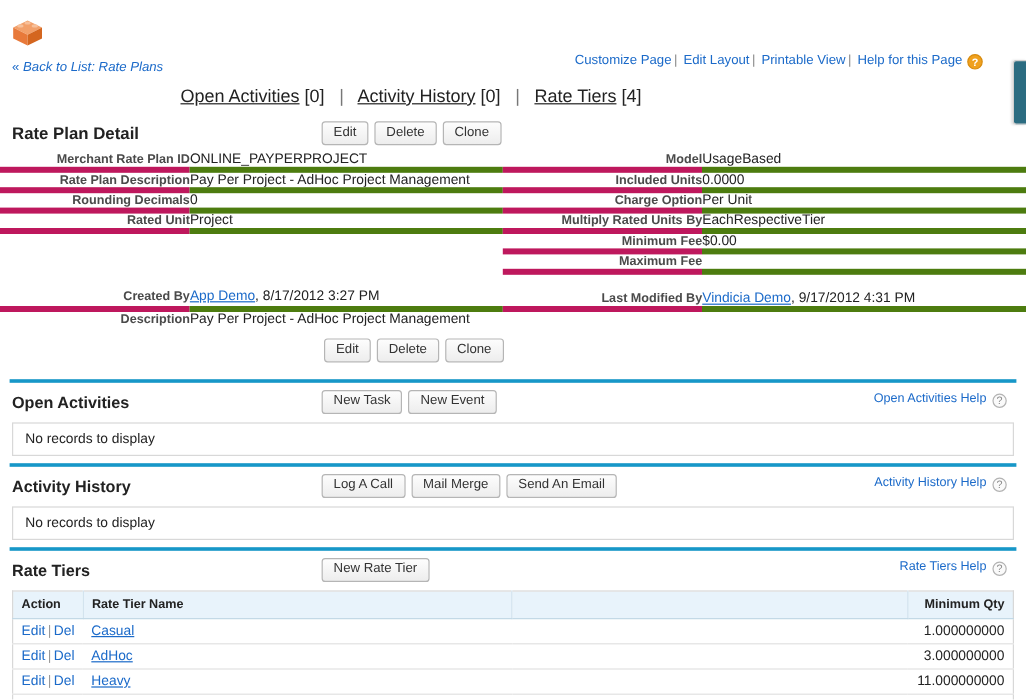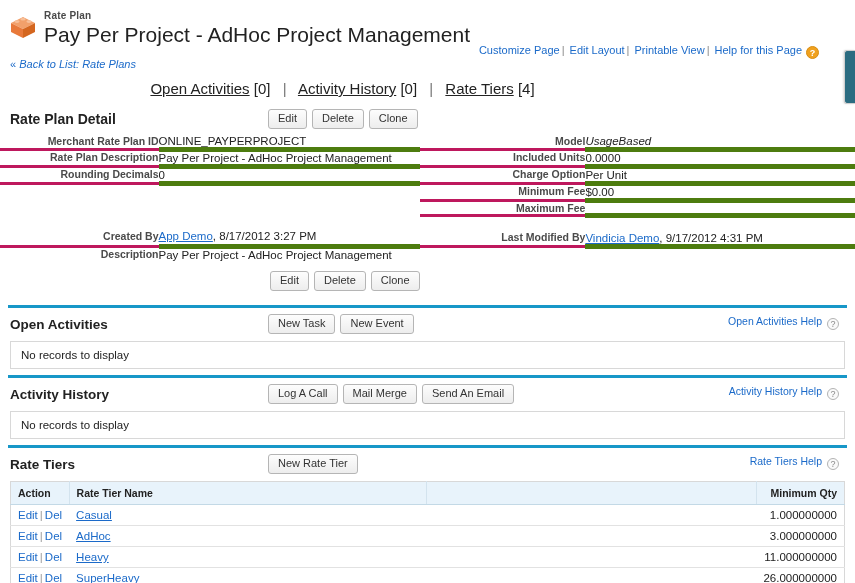--- a/index.html
+++ b/index.html
@@ -86,25 +86,25 @@
   .detail-grid td { padding: 0; vertical-align: top; }
   .fld-lbl {
     font-size: 10.5px; font-weight: bold; color: #4a4a4a;
     text-align: right; padding: 3px 6px 3px 0;
     white-space: nowrap;
   }
   .fld-val {
     font-size: 11.5px; color: #222; padding: 3px 8px 3px 0;
     border-bottom: 5px solid #4d7c0f;
   }
-  .fld-lbl.ruled { border-bottom: 3px solid #be185d; }
+  .fld-lbl.ruled { border-bottom: 5px solid #be185d; }
   .col-l-lbl { width: 160px; }
   .col-l-val { width: 265px; }
   .col-r-lbl { width: 168px; }
-  .col-r-val { width: 276px; font-style: italic; }
+  .col-r-val { width: 276px; }
   .fld-val a { color: #1b6ac9; text-decoration: underline; }
   .nb { border-bottom: none !important; }
 
   .bottom-btnbar { padding: 10px 0 10px 0; display: flex; gap: 5px; justify-content: flex-start; margin-left: 270px; }
 
   
   .rl { margin-top: 4px; }
   .rl-topline { height: 3px; background: #1797c8; margin: 0 8px; }
   .rl-head {
     display: flex; align-items: center;
@@ -169,24 +169,20 @@
     <span class="crate-icon">
       <svg viewBox="0 0 30 26" width="30" height="26" xmlns="http://www.w3.org/2000/svg">
         <polygon points="3,9 15,3 27,9 15,15" fill="#f2a06a"></polygon>
         <polygon points="3,9 15,15 15,24 3,18" fill="#e8793a"></polygon>
         <polygon points="15,15 27,9 27,18 15,24" fill="#d4661f"></polygon>
         <ellipse cx="9" cy="7.6" rx="2.6" ry="1.3" fill="#f7c09a"></ellipse>
         <ellipse cx="15" cy="5.2" rx="2.6" ry="1.3" fill="#f7c09a"></ellipse>
         <ellipse cx="21" cy="7.6" rx="2.6" ry="1.3" fill="#f7c09a"></ellipse>
       </svg>
     </span>
-    <div class="title-block">
-      <div class="obj-type">Rate Plan</div>
-      <div class="rec-title">Pay Per Project - AdHoc Project Management</div>
-    </div>
   </div>
 
   <div class="top-links">
     <a href="#">Customize Page</a><span class="sep">|</span>
     <a href="#">Edit Layout</a><span class="sep">|</span>
     <a href="#">Printable View</a><span class="sep">|</span>
     <a href="#">Help for this Page</a><span class="help-orb">?</span>
   </div>
 
   <div class="edge-tab"></div>
@@ -232,20 +228,26 @@
       <td class="fld-lbl ruled">Included Units</td>
       <td class="fld-val">0.0000</td>
     </tr>
     <tr>
       <td class="fld-lbl ruled">Rounding Decimals</td>
       <td class="fld-val">0</td>
       <td class="fld-lbl ruled">Charge Option</td>
       <td class="fld-val">Per Unit</td>
     </tr>
     <tr>
+      <td class="fld-lbl ruled">Rated Unit</td>
+      <td class="fld-val">Project</td>
+      <td class="fld-lbl ruled">Multiply Rated Units By</td>
+      <td class="fld-val">EachRespectiveTier</td>
+    </tr>
+    <tr>
       <td class="fld-lbl nb"></td>
       <td class="fld-val nb"></td>
       <td class="fld-lbl ruled">Minimum Fee</td>
       <td class="fld-val">$0.00</td>
     </tr>
     <tr>
       <td class="fld-lbl nb"></td>
       <td class="fld-val nb"></td>
       <td class="fld-lbl ruled">Maximum Fee</td>
       <td class="fld-val"></td>

